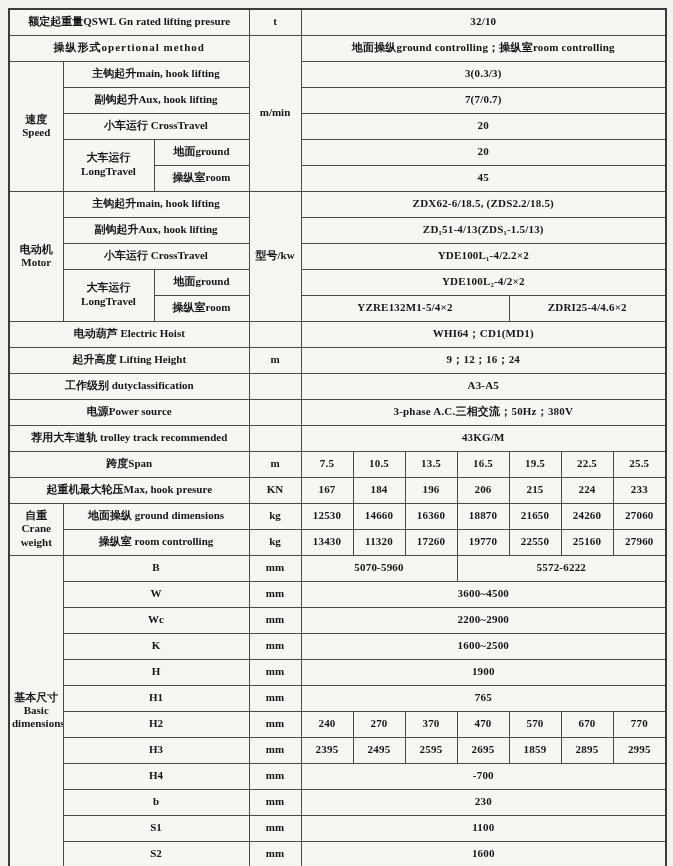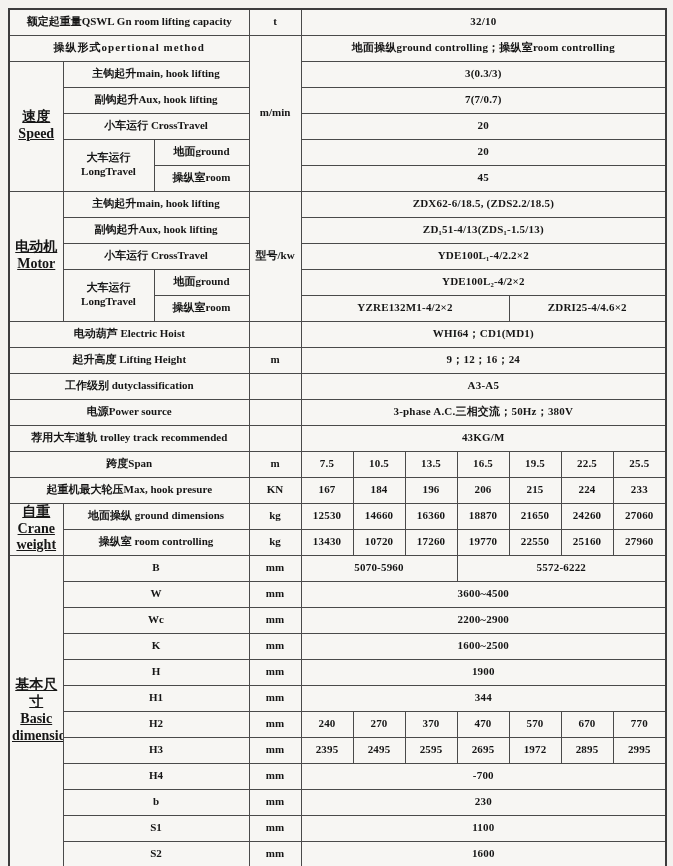--- a/index.html
+++ b/index.html
@@ -22,21 +22,21 @@
     border:1px solid #4a4a4a;
     padding:0 2px;
     text-align:center;
     vertical-align:middle;
     font-weight:700;
     font-size:11px;
     line-height:1.25;
     overflow:hidden;
   }
   tr{height:26px;}
-  .section{font-size:14px;line-height:1.2;text-decoration:underline;}
+  .section{font-size:11px;line-height:1.2;}
   .unit{font-size:11px;}
   .val{font-size:11px;letter-spacing:0.2px;}
   .lbl{font-size:11px;}
   .spaced{letter-spacing:1px;}
 </style>
 </head>
 <body>
 
 <table class="spec">
   <colgroup>
@@ -48,21 +48,21 @@
       <col style="width:52px">
     <col style="width:52px">
       <col style="width:52px">
       <col style="width:52px">
     <col style="width:52px">
       <col style="width:53px">
   </colgroup>
 
   <tbody>
       <tr>
-    <td colspan="3" class="lbl">额定起重量QSWL Gn room lifting capacity</td>
+    <td colspan="3" class="lbl">额定起重量QSWL Gn rated lifting presure</td>
     <td class="unit">t</td>
     <td colspan="7" class="val">32/10</td>
   </tr>
 
   <tr>
     <td colspan="3" class="lbl spaced">操纵形式opertional method</td>
     <td rowspan="6" class="unit">m/min</td>
     <td colspan="7" class="val">地面操纵ground controlling；操纵室room controlling</td>
   </tr>
 
@@ -103,21 +103,21 @@
     <td colspan="2" class="lbl">小车运行 CrossTravel</td>
     <td colspan="7" class="val">YDE100L₁-4/2.2×2</td>
   </tr>
   <tr>
     <td rowspan="2" class="lbl">大车运行 LongTravel</td>
     <td class="lbl">地面ground</td>
     <td colspan="7" class="val">YDE100L₂-4/2×2</td>
   </tr>
   <tr>
     <td class="lbl">操纵室room</td>
-    <td colspan="4" class="val">YZRE132M1-4/2×2</td>
+    <td colspan="4" class="val">YZRE132M1-5/4×2</td>
     <td colspan="3" class="val">ZDRI25-4/4.6×2</td>
   </tr>
 
   <tr>
     <td colspan="3" class="lbl">电动葫芦 Electric Hoist</td>
     <td class="unit"></td>
     <td colspan="7" class="val">WHI64；CD1(MD1)</td>
   </tr>
 
   <tr>
@@ -177,21 +177,21 @@
     <td class="val">16360</td>
     <td class="val">18870</td>
     <td class="val">21650</td>
     <td class="val">24260</td>
     <td class="val">27060</td>
   </tr>
   <tr>
     <td colspan="2" class="lbl">操纵室 room controlling</td>
     <td class="unit">kg</td>
     <td class="val">13430</td>
-    <td class="val">10720</td>
+    <td class="val">11320</td>
     <td class="val">17260</td>
     <td class="val">19770</td>
     <td class="val">22550</td>
     <td class="val">25160</td>
     <td class="val">27960</td>
   </tr>
 
   <tr>
     <td rowspan="12" class="section">基本尺寸 Basic dimensions</td>
     <td colspan="2" class="lbl">B</td>
@@ -215,41 +215,41 @@
     <td colspan="7" class="val">1600~2500</td>
   </tr>
   <tr>
     <td colspan="2" class="lbl">H</td>
     <td class="unit">mm</td>
     <td colspan="7" class="val">1900</td>
   </tr>
   <tr>
     <td colspan="2" class="lbl">H1</td>
     <td class="unit">mm</td>
-    <td colspan="7" class="val">344</td>
+    <td colspan="7" class="val">765</td>
   </tr>
   <tr>
     <td colspan="2" class="lbl">H2</td>
     <td class="unit">mm</td>
     <td class="val">240</td>
     <td class="val">270</td>
     <td class="val">370</td>
     <td class="val">470</td>
     <td class="val">570</td>
     <td class="val">670</td>
     <td class="val">770</td>
   </tr>
   <tr>
     <td colspan="2" class="lbl">H3</td>
     <td class="unit">mm</td>
     <td class="val">2395</td>
     <td class="val">2495</td>
     <td class="val">2595</td>
     <td class="val">2695</td>
-    <td class="val">1972</td>
+    <td class="val">1859</td>
     <td class="val">2895</td>
     <td class="val">2995</td>
   </tr>
   <tr>
     <td colspan="2" class="lbl">H4</td>
     <td class="unit">mm</td>
     <td colspan="7" class="val">-700</td>
   </tr>
   <tr>
     <td colspan="2" class="lbl">b</td>

